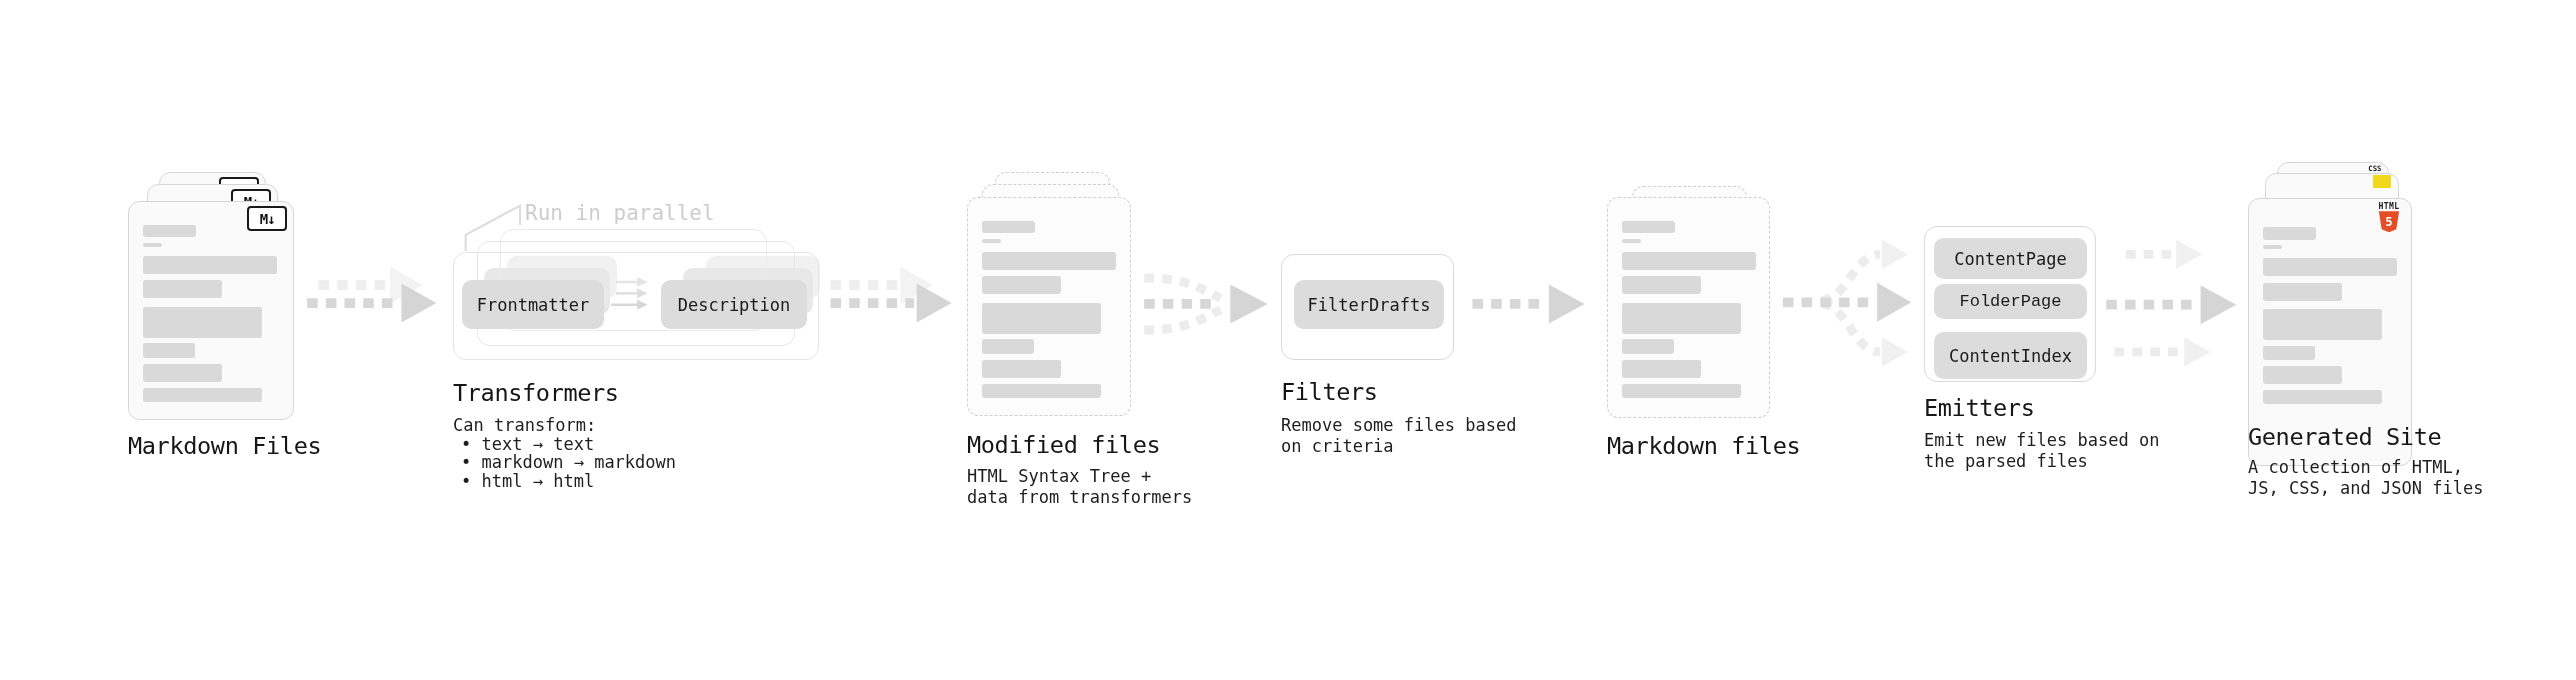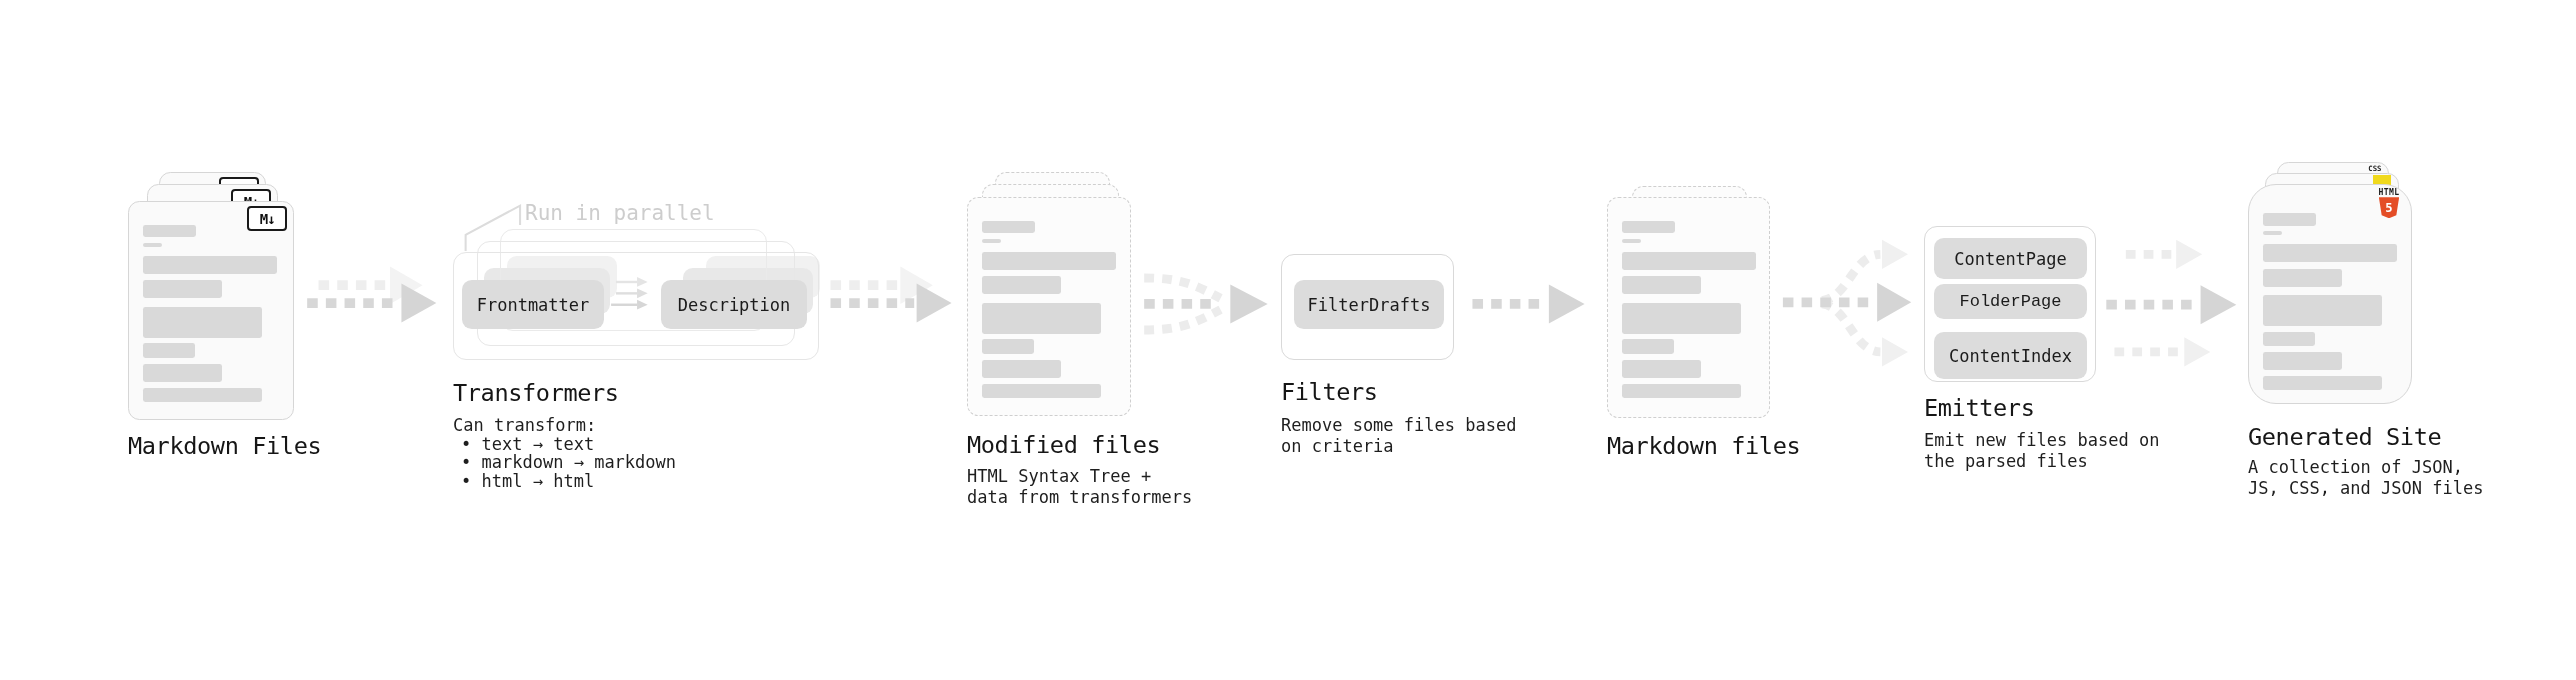--- a/index.html
+++ b/index.html
@@ -157,41 +157,41 @@
   <div>
     <div class="file-card" style="left:2277px;top:162px;width:112px;height:57px;">
       <div class="css-badge">
         <div class="css-txt">CSS</div>
         <div class="css-bar"></div>
       </div>
     </div>
     <div class="file-card" style="left:2265px;top:173px;width:134px;height:65px;">
       <div class="js-badge"></div>
     </div>
-    <div class="file-card" style="left:2248px;top:184px;width:164px;height:220px;border-radius:28px;">
+    <div class="file-card" style="left:2248px;top:198px;width:164px;height:268px;">
       <div class="html5-badge">
         <div class="html-txt">HTML</div>
         <div class="shield">
             <span>5</span>
           </div>
       </div>
       <div class="doc-bars" style="top:28.4px;">
         <div class="bar" style="width:53px;height:12.2px;margin-bottom:5.7px;"></div>
         <div class="bar" style="width:18.7px;height:4.1px;margin-bottom:9px;"></div>
         <div class="bar" style="width:134px;height:18px;margin-bottom:6.5px;"></div>
         <div class="bar" style="width:79px;height:18px;margin-bottom:8.1px;"></div>
         <div class="bar" style="width:119px;height:31px;margin-bottom:5.7px;"></div>
         <div class="bar" style="width:52px;height:14.6px;margin-bottom:5.7px;"></div>
         <div class="bar" style="width:79px;height:18px;margin-bottom:6.5px;"></div>
         <div class="bar" style="width:119px;height:14px;"></div>
       </div>
     </div>
     <div class="stage-label" style="left:2248px;top:423px;">Generated Site</div>
     <div class="stage-desc" style="left:2248px;top:457px;">
-      <div>A collection of JSON,</div>
+      <div>A collection of HTML,</div>
       <div>JS, CSS, and JSON files</div>
     </div>
   </div>
 
   <svg class="overlay" width="2576" height="681" viewBox="0 0 3170 838">
 
     <polyline points="573,309 573,289 640,253 640,277" fill="none" stroke="#dcdcdc" stroke-width="2.5"></polyline>
 
     <g>
       <path d="M392,351 H478" stroke="#eeeeee" stroke-width="12" stroke-dasharray="13 10" fill="none"></path>

